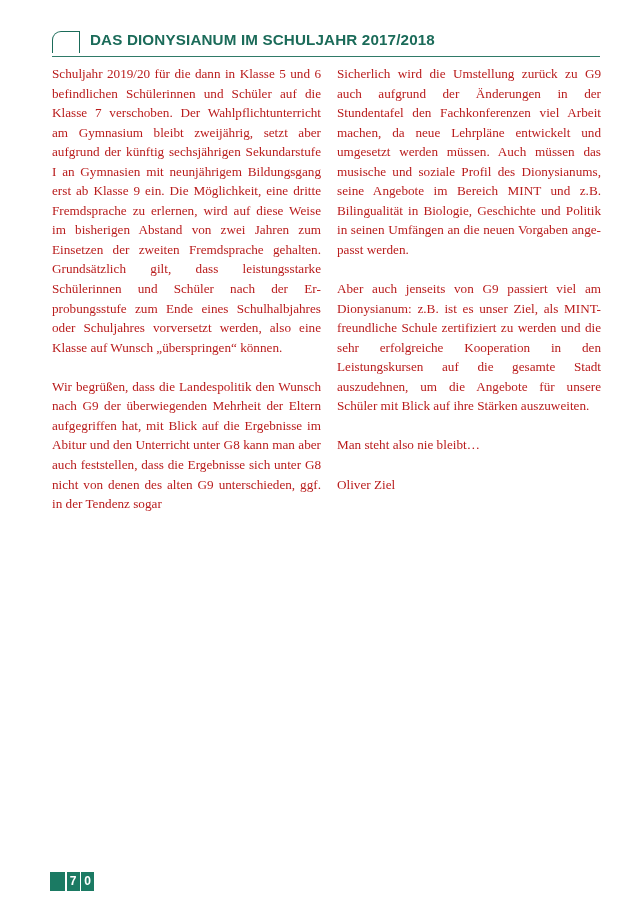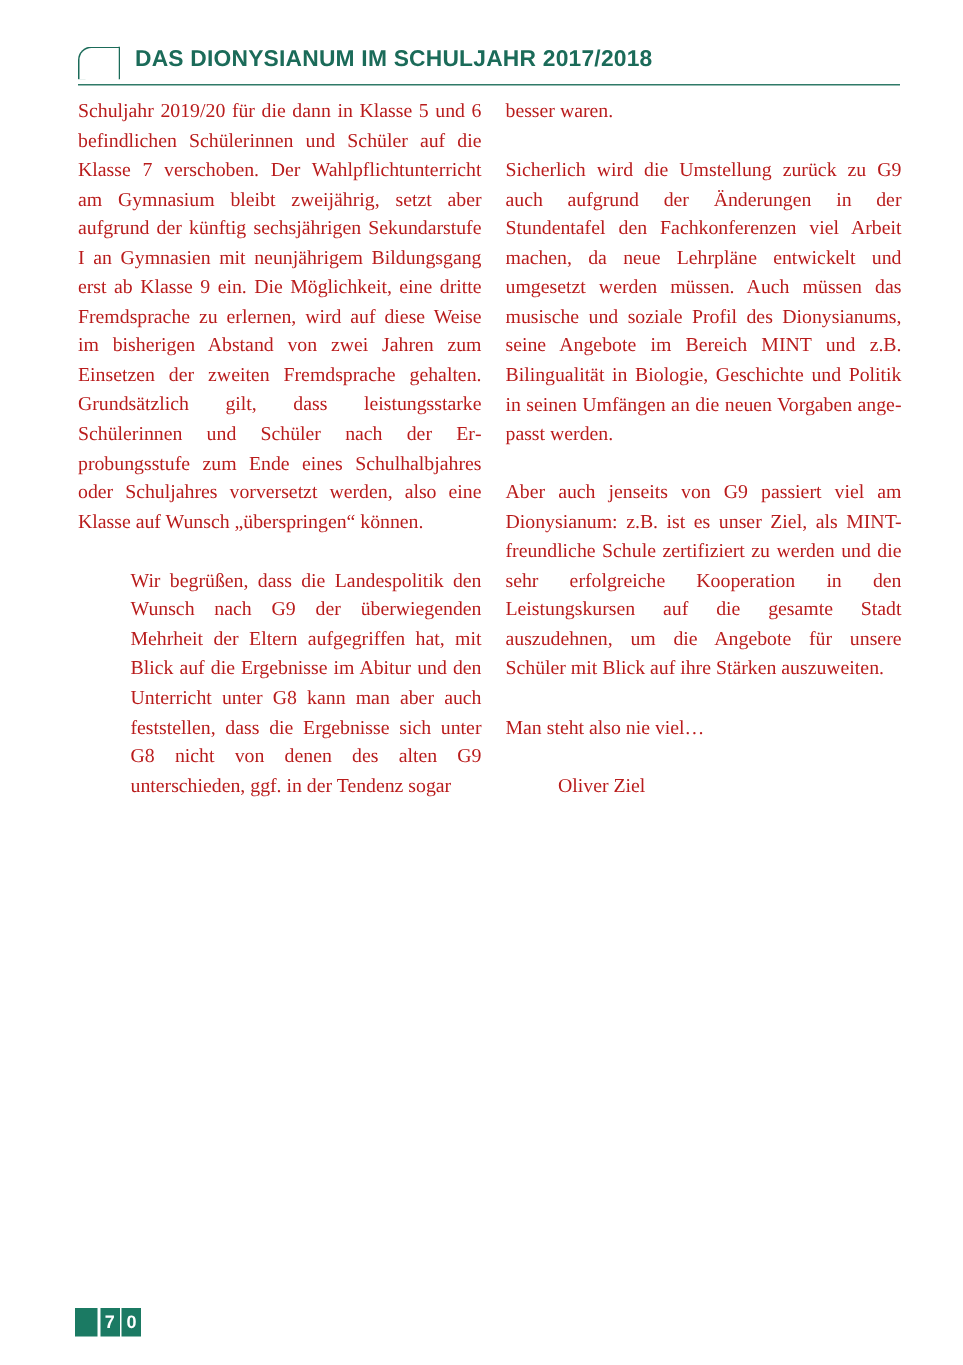--- a/index.html
+++ b/index.html
@@ -81,21 +81,20 @@
   .column-right {
     left: 337px;
     width: 264px;
   }
   .column p {
     margin: 0 0 19.6px 0;
     text-align: justify;
   }
   .column p:last-child {
     margin-bottom: 0;
-    margin-left: 35px;
   }
   
 
   
   .footer {
     position: absolute;
     left: 50px;
     top: 872px;
     height: 19px;
     display: flex;
@@ -131,24 +130,23 @@
     <div class="header-title">DAS DIONYSIANUM IM SCHULJAHR 2017/2018</div>
   </div>
   <div class="header-rule"></div>
 
   <div class="column column-left">
     <p>Schuljahr 2019/20 für die dann in Klasse 5 und 6 befindlichen Schülerinnen und Schüler auf die Klasse 7 verschoben. Der Wahlpflichtunterricht am Gymnasium bleibt zweijährig, setzt aber aufgrund der künftig sechsjährigen Sekundarstufe I an Gymnasien mit neunjährigem Bildungs­gang erst ab Klasse 9 ein. Die Möglich­keit, eine dritte Fremdsprache zu erler­nen, wird auf diese Weise im bisherigen Abstand von zwei Jahren zum Einsetzen der zweiten Fremdsprache gehalten. Grundsätzlich gilt, dass leistungsstarke Schülerinnen und Schüler nach der Er­probungsstufe zum Ende eines Schul­halbjahres oder Schuljahres vorversetzt werden, also eine Klasse auf Wunsch „überspringen“ können.</p>
     <p>Wir begrüßen, dass die Landespolitik den Wunsch nach G9 der überwiegenden Mehrheit der Eltern aufgegriffen hat, mit Blick auf die Ergebnisse im Abitur und den Unterricht unter G8 kann man aber auch feststellen, dass die Ergebnisse sich unter G8 nicht von denen des alten G9 unterschieden, ggf. in der Tendenz sogar</p>
   </div>
 
   <div class="column column-right">
-    <p>besser waren.</p>
     <p>Sicherlich wird die Umstellung zurück zu G9 auch aufgrund der Änderungen in der Stundentafel den Fachkonferenzen viel Arbeit machen, da neue Lehrpläne en­twickelt und umgesetzt werden müssen. Auch müssen das musische und soziale Profil des Dionysianums, seine Angebote im Bereich MINT und z.B. Bilingualität in Biologie, Geschichte und Politik in seinen Umfängen an die neuen Vorgaben ange­passt werden.</p>
     <p>Aber auch jenseits von G9 passiert viel am Dionysianum: z.B. ist es unser Ziel, als MINT-freundliche Schule zertifiziert zu werden und die sehr erfolgreiche Ko­operation in den Leistungskursen auf die gesamte Stadt auszudehnen, um die An­gebote für unsere Schüler mit Blick auf ihre Stärken auszuweiten.</p>
-    <p>Man steht also nie viel…</p>
+    <p>Man steht also nie bleibt…</p>
     <p>Oliver Ziel</p>
   </div>
 
   <div class="footer">
     <div class="pn-block"></div>
     <div class="pn-digit">7</div>
     <div class="pn-digit">0</div>
   </div>
 
 </div>

